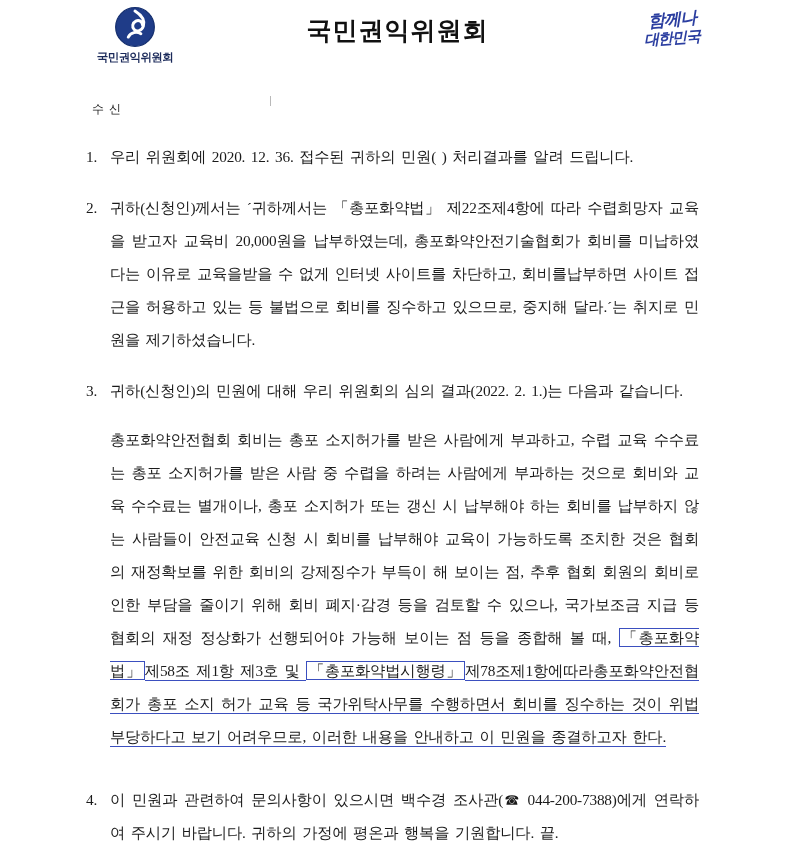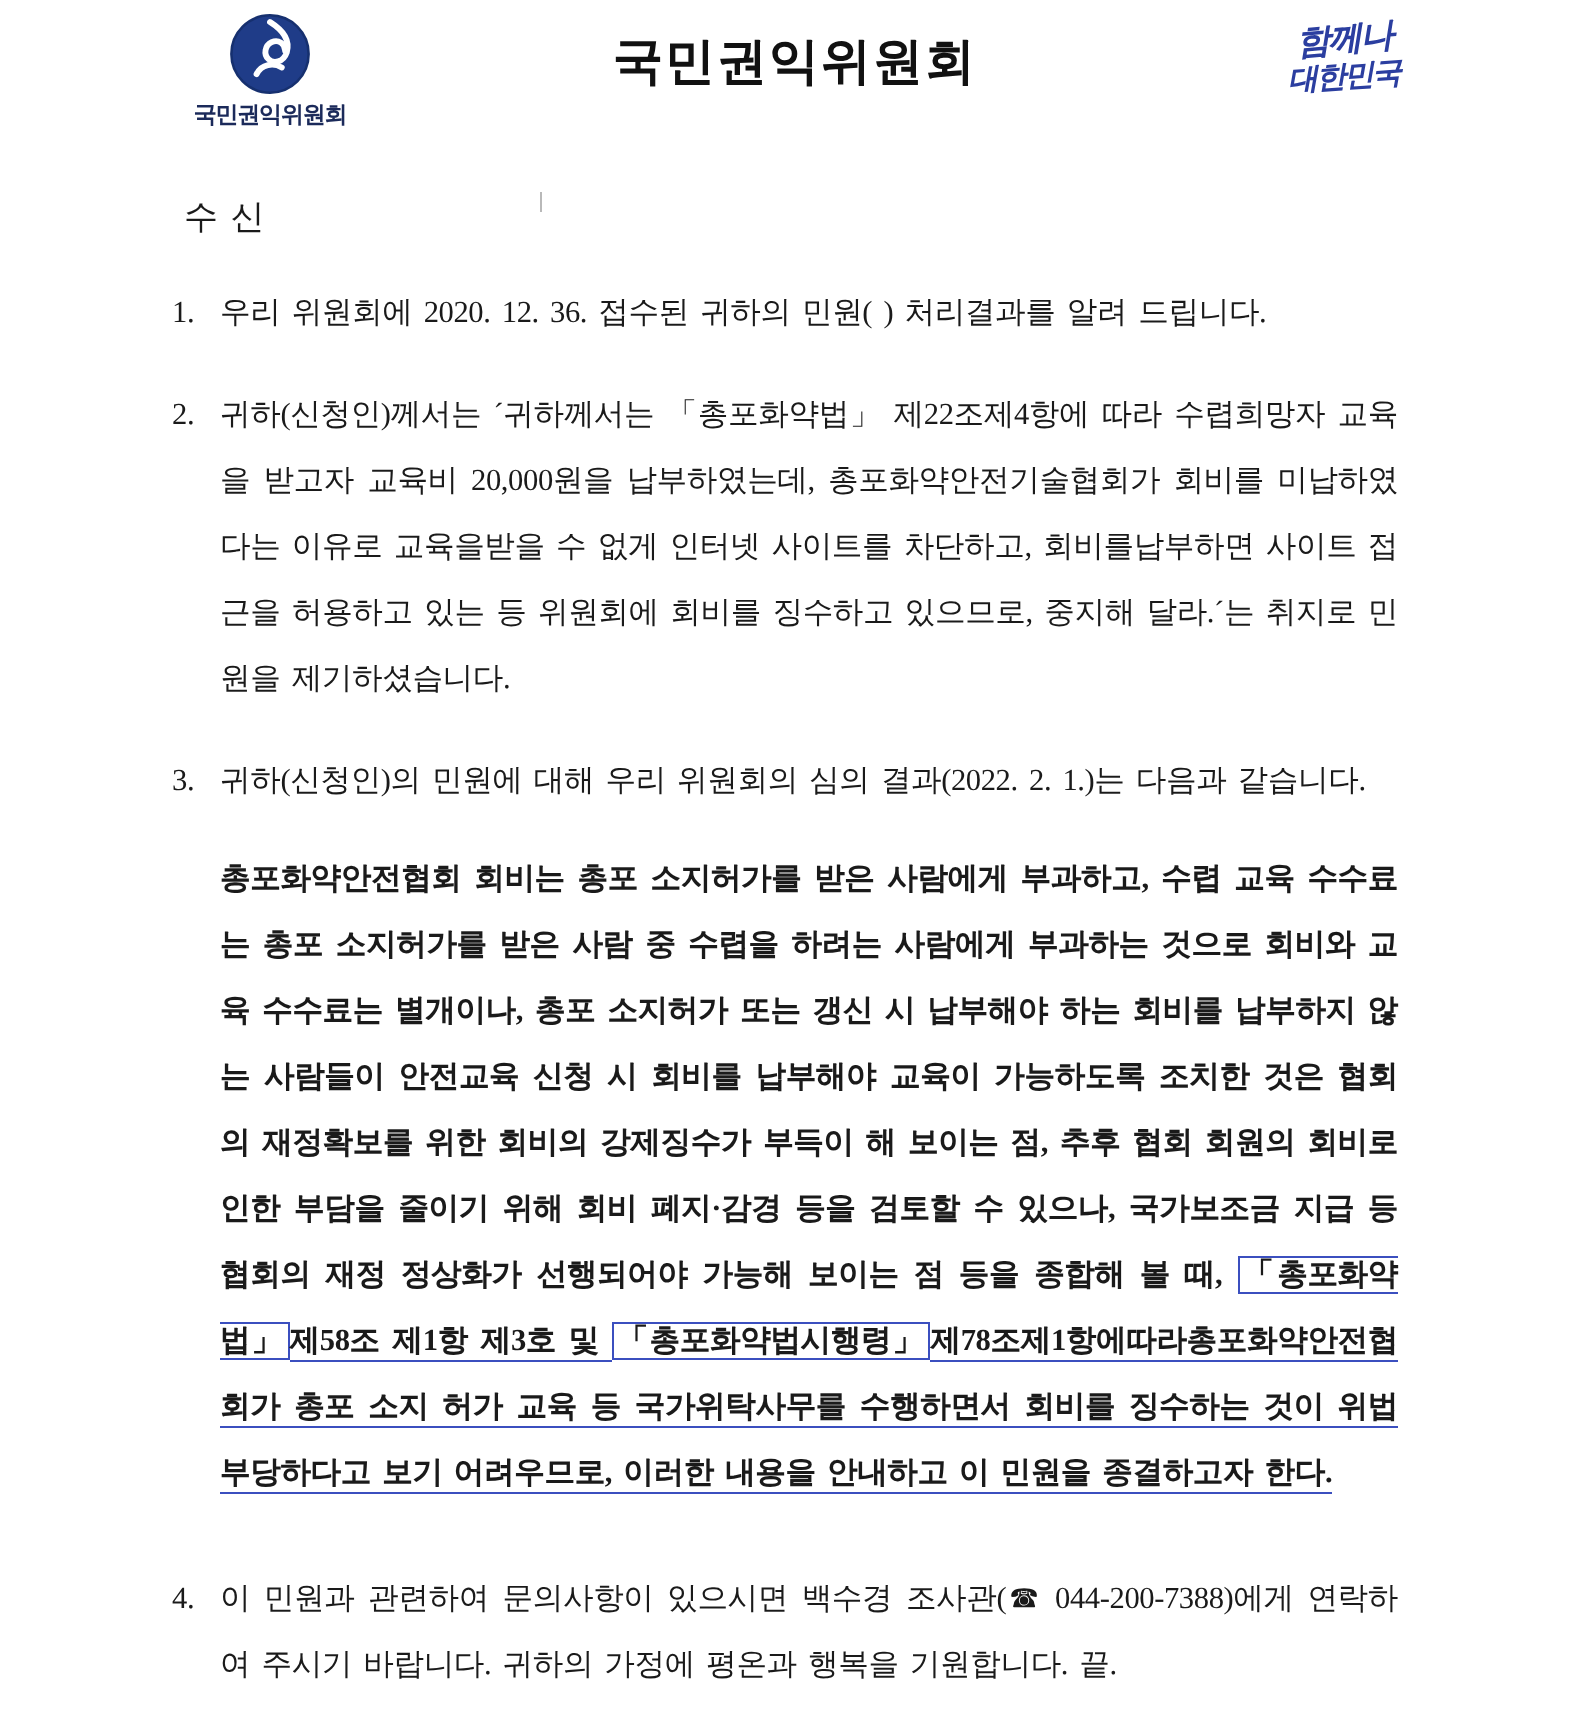--- a/index.html
+++ b/index.html
@@ -80,21 +80,21 @@
     transform: rotate(-4deg);
     display: block;
     margin-top: -2px;
   }
 
   
   .fields {
     position: relative;
     margin: 22px 0 0 0;
     padding-left: 92px;
-    font-size: 17px;
+    font-size: 12px;
     line-height: 30px;
   }
   .field-row {
     position: relative;
     height: 30px;
     white-space: nowrap;
   }
   .field-label {
     display: inline-block;
     letter-spacing: 1px;
@@ -143,21 +143,20 @@
   }
   .para .ptext {
     display: block;
     padding-left: 24px;
     text-align: justify;
   }
   .sub-para {
     padding-left: 24px;
     text-align: justify;
     margin-bottom: 30px;
-    font-weight: bold;
   }
 
   
   .ul-blue {
     border-bottom: 1.6px solid #3b4fbf;
     padding-bottom: 1px;
   }
   .box-blue {
     border: 1.4px solid #3b4fbf;
     padding: 0 2px;
@@ -198,21 +197,21 @@
 
 <div class="body">
 
   <div class="para">
     <span class="num">1.</span>
     <span class="ptext">우리 위원회에 2020. 12. 36. 접수된 귀하의 민원(                    ) 처리결과를 알려 드립니다.</span>
   </div>
 
   <div class="para">
     <span class="num">2.</span>
-    <span class="ptext">귀하(신청인)께서는 ´귀하께서는 「총포화약법」 제22조제4항에 따라 수렵희망자 교육을 받고자 교육비 20,000원을 납부하였는데, 총포화약안전기술협회가 회비를 미납하였다는 이유로 교육을받을 수 없게 인터넷 사이트를 차단하고, 회비를납부하면 사이트 접근을 허용하고 있는 등 위원회에 회비를 징수하고 있으므로, 중지해 달라.´는 취지로 민원을 제기하셨습니다.</span>
+    <span class="ptext">귀하(신청인)께서는 ´귀하께서는 「총포화약법」 제22조제4항에 따라 수렵희망자 교육을 받고자 교육비 20,000원을 납부하였는데, 총포화약안전기술협회가 회비를 미납하였다는 이유로 교육을받을 수 없게 인터넷 사이트를 차단하고, 회비를납부하면 사이트 접근을 허용하고 있는 등 불법으로 회비를 징수하고 있으므로, 중지해 달라.´는 취지로 민원을 제기하셨습니다.</span>
   </div>
 
   <div class="para" style="margin-bottom:16px">
     <span class="num">3.</span>
     <span class="ptext">귀하(신청인)의 민원에 대해 우리 위원회의 심의 결과(2022. 2. 1.)는 다음과 같습니다.</span>
   </div>
 
   <div class="sub-para">
     <span>총포화약안전협회 회비는 총포 소지허가를 받은 사람에게 부과하고, 수렵 교육 수수료는 총포 소지허가를 받은 사람 중 수렵을 하려는 사람에게 부과하는 것으로 회비와 교육 수수료는 별개이나, 총포 소지허가 또는 갱신 시 납부해야 하는 회비를 납부하지 않는 사람들이 안전교육 신청 시 회비를 납부해야 교육이 가능하도록 조치한 것은 협회의 재정확보를 위한 회비의 강제징수가 부득이 해 보이는 점, 추후 협회 회원의 회비로 인한 부담을 줄이기 위해 회비 폐지·감경 등을 검토할 수 있으나, 국가보조금 지급 등 협회의 재정 정상화가 선행되어야 가능해 보이는 점 등을 종합해 볼 때, </span><span class="box-blue">「총포화약법」</span><span class="ul-blue">제58조 제1항 제3호 및 </span><span class="box-blue">「총포화약법시행령」</span><span class="ul-blue">제78조제1항에</span><span class="ul-blue">따라총포화약안전협회가 총포 소지 허가 교육 등 국가위탁사무를 수행하면서 회비를 징수하는 것이 위법부당하다고 보기 어려우므로, 이러한 내용을 안내하고 이 민원을 종결하고자 한다.</span>
   </div>

